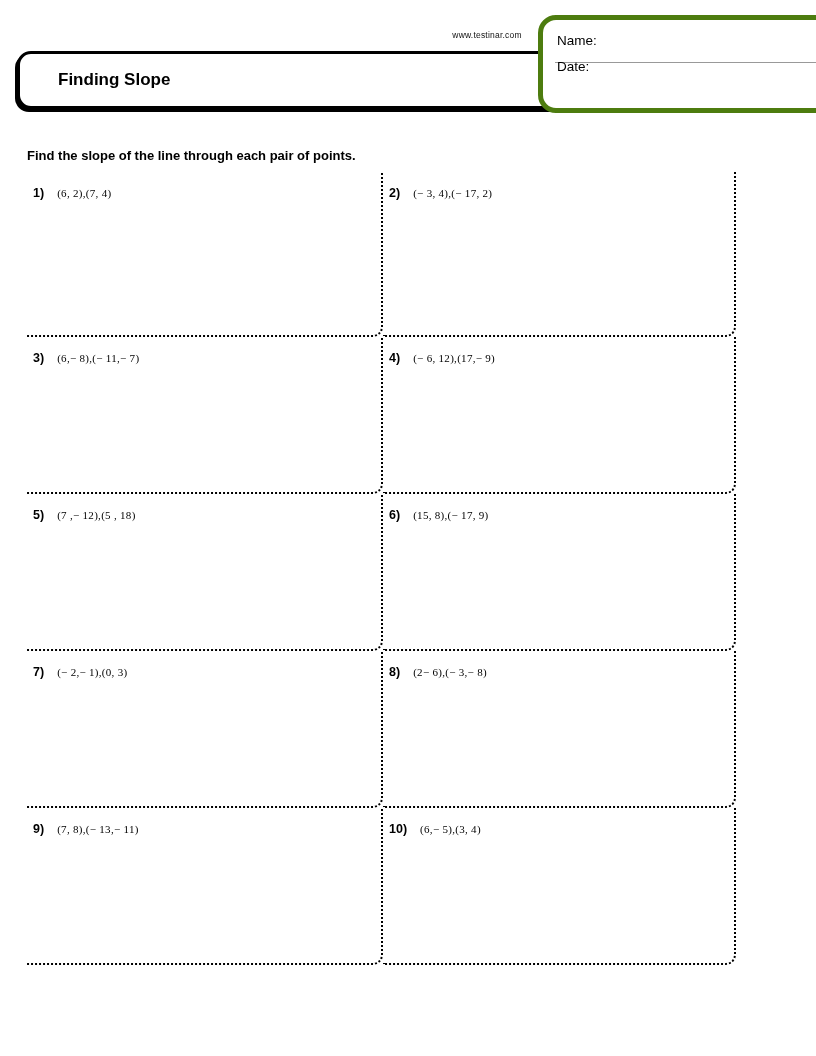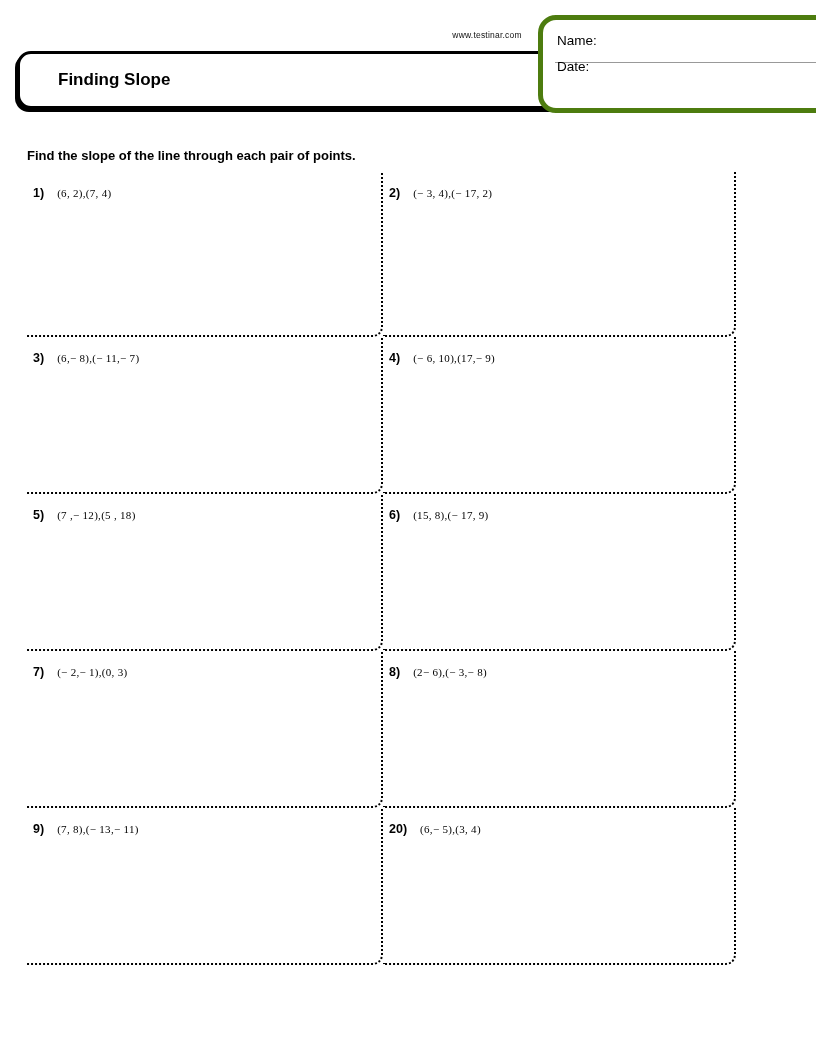--- a/index.html
+++ b/index.html
@@ -145,21 +145,21 @@
     <div class="cell">
       <span class="plabel">2)</span>
       <span class="ppoints">(− 3, 4),(− 17, 2)</span>
     </div>
     <div class="cell">
       <span class="plabel">3)</span>
       <span class="ppoints">(6,− 8),(− 11,− 7)</span>
     </div>
     <div class="cell">
       <span class="plabel">4)</span>
-      <span class="ppoints">(− 6, 10),(17,− 9)</span>
+      <span class="ppoints">(− 6, 12),(17,− 9)</span>
     </div>
     <div class="cell">
       <span class="plabel">5)</span>
       <span class="ppoints">(7 ,− 12),(5 , 18)</span>
     </div>
     <div class="cell">
       <span class="plabel">6)</span>
       <span class="ppoints">(15, 8),(− 17, 9)</span>
     </div>
     <div class="cell">
@@ -168,18 +168,18 @@
     </div>
     <div class="cell">
       <span class="plabel">8)</span>
       <span class="ppoints">(2− 6),(− 3,− 8)</span>
     </div>
     <div class="cell">
       <span class="plabel">9)</span>
       <span class="ppoints">(7, 8),(− 13,− 11)</span>
     </div>
     <div class="cell">
-      <span class="plabel">20)</span>
+      <span class="plabel">10)</span>
       <span class="ppoints">(6,− 5),(3, 4)</span>
     </div>
   </div>
 
 </div>
 
 </body></html>

